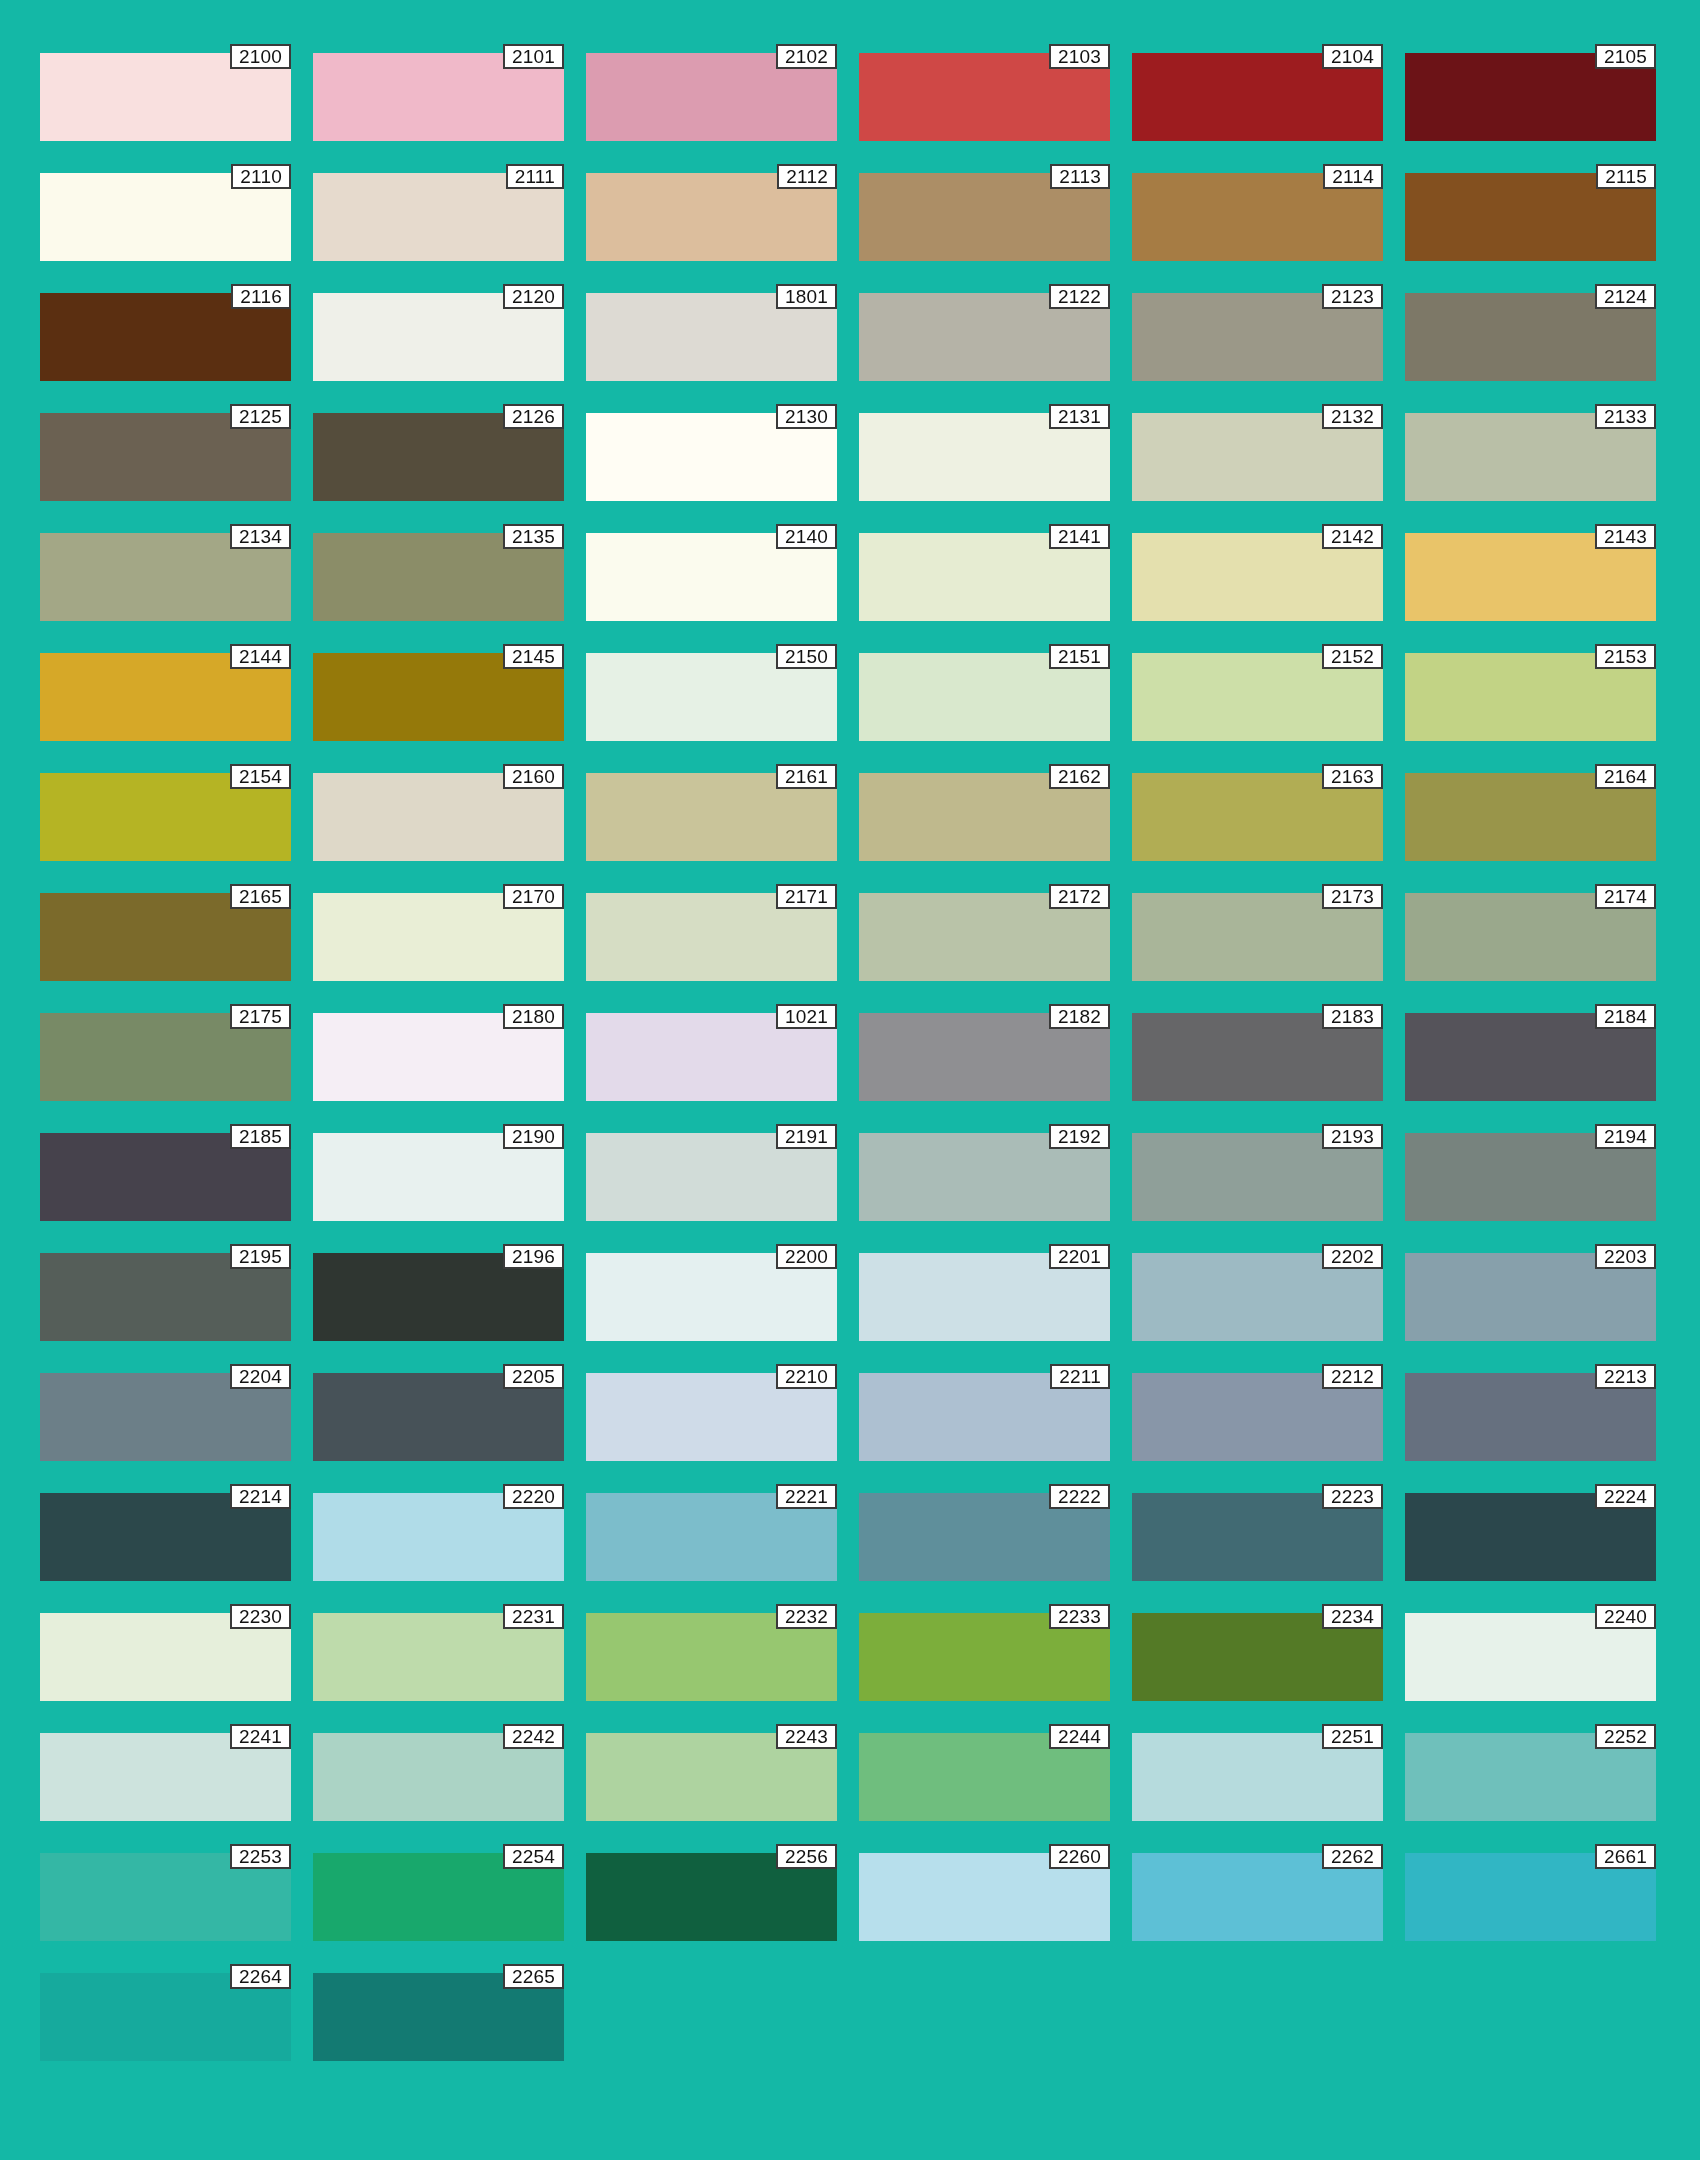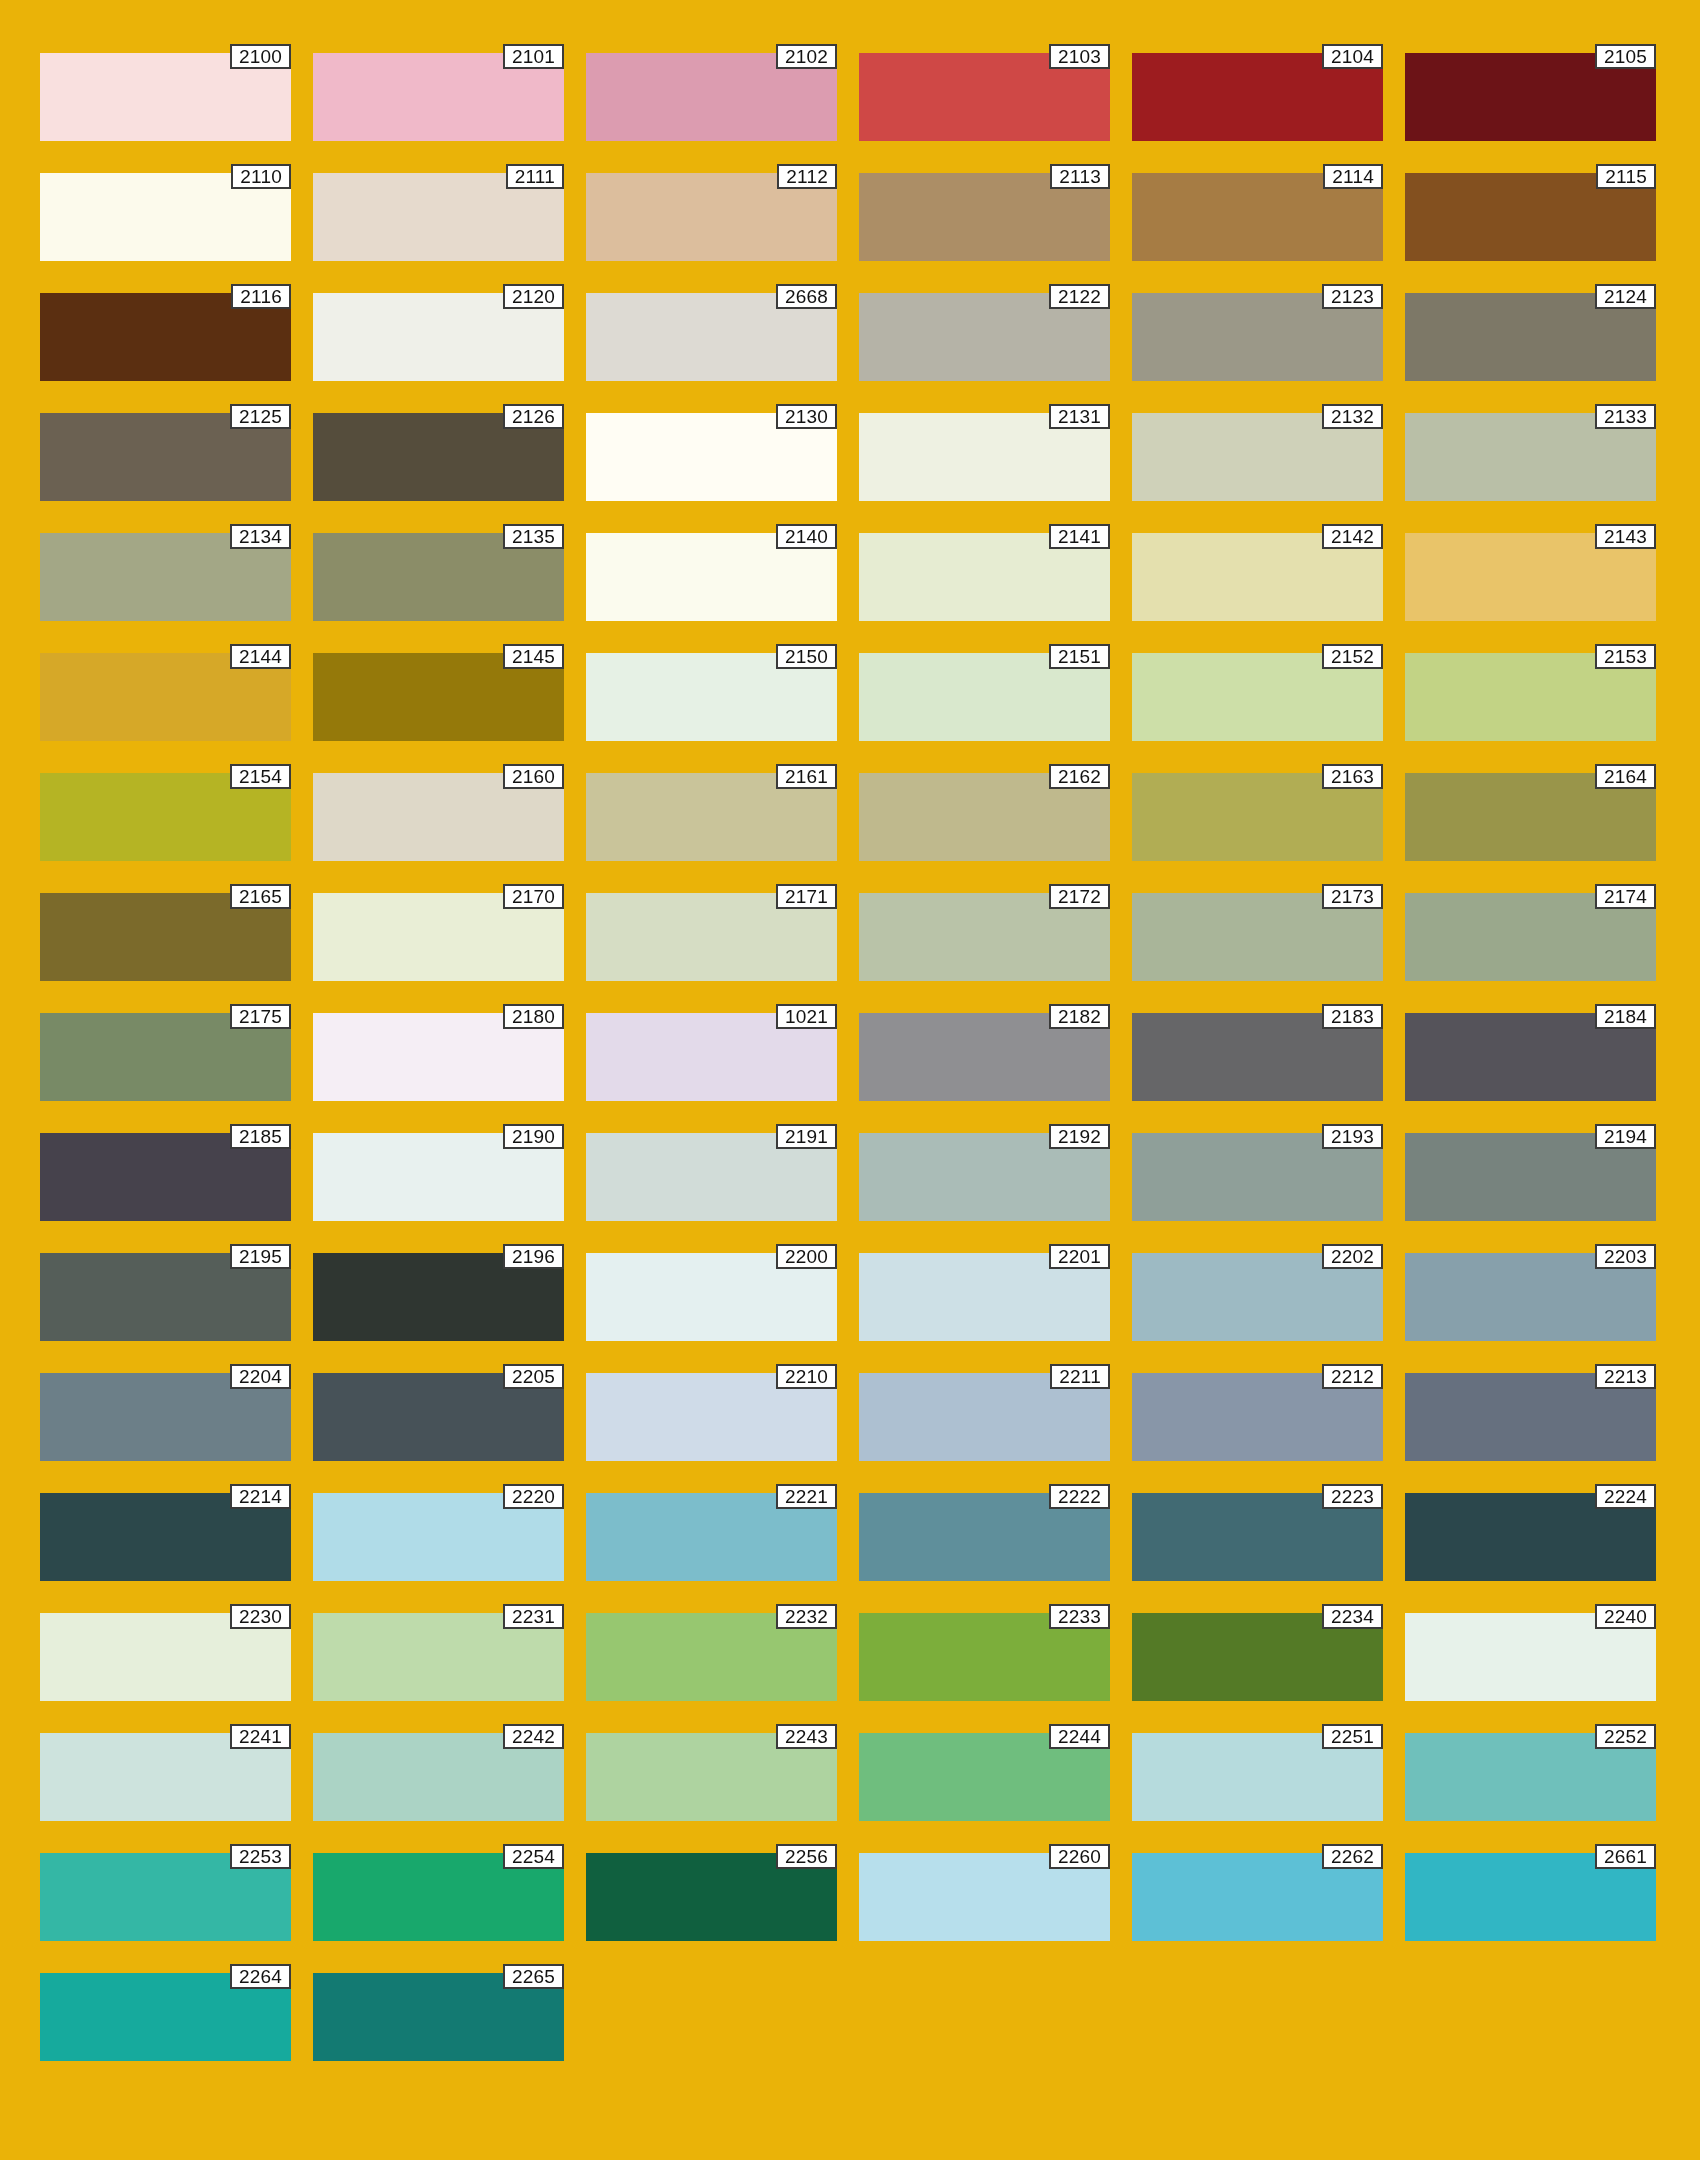--- a/index.html
+++ b/index.html
@@ -10,21 +10,21 @@
   body {
     width: 1700px;
     height: 2160px;
     font-family: "Liberation Sans", sans-serif;
     overflow: hidden;
   }
   #chart {
     position: relative;
     width: 1700px;
     height: 2160px;
-    background: #eab308;
+    background: #14b8a6;
   }
   .grid {
     position: absolute;
     left: 40px;
     top: 53px;
     width: 1620px;
     display: grid;
     grid-template-columns: repeat(6, 251px);
     column-gap: 22px;
     row-gap: 32px;
@@ -121,21 +121,21 @@
       <div class="swatch">
         <div class="swatch-fill" style="background: rgb(91, 47, 17);"></div>
         <div class="code-box">2116</div>
       </div>
       <div class="swatch">
         <div class="swatch-fill" style="background: rgb(239, 240, 233);"></div>
         <div class="code-box">2120</div>
       </div>
       <div class="swatch">
         <div class="swatch-fill" style="background: rgb(221, 218, 211);"></div>
-        <div class="code-box">2668</div>
+        <div class="code-box">1801</div>
       </div>
       <div class="swatch">
         <div class="swatch-fill" style="background: rgb(181, 179, 167);"></div>
         <div class="code-box">2122</div>
       </div>
       <div class="swatch">
         <div class="swatch-fill" style="background: rgb(155, 152, 136);"></div>
         <div class="code-box">2123</div>
       </div>
       <div class="swatch">

